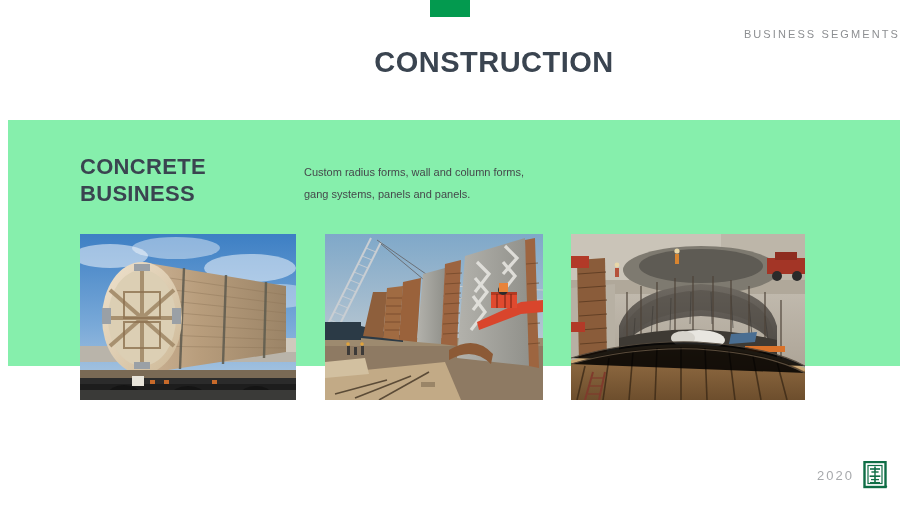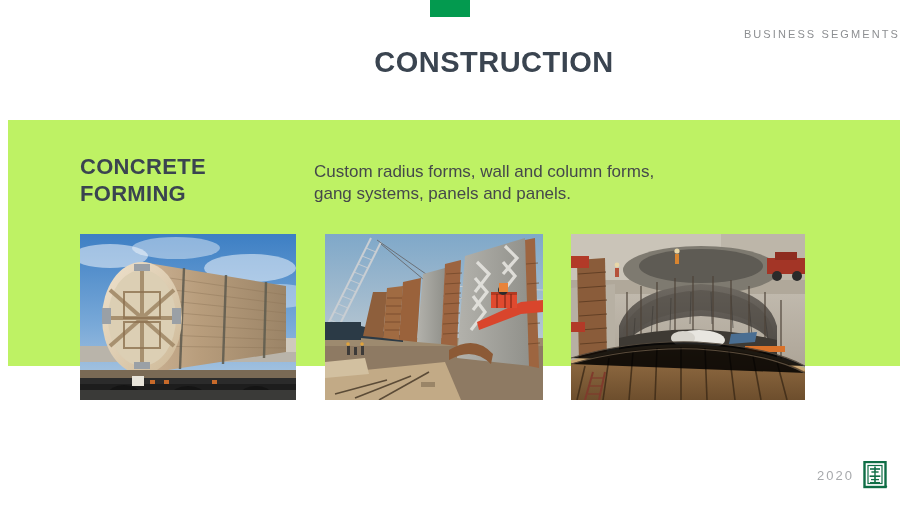--- a/index.html
+++ b/index.html
@@ -27,34 +27,34 @@
     position:absolute;left:0;top:46px;width:900px;
     text-align:center;
     font-size:29px;font-weight:700;letter-spacing:0.5px;
     color:#3a4450;
     margin-left:44px;
   }
 
   
   .panel{
     position:absolute;left:8px;top:120px;width:892px;height:246px;
-    background:#bef264;
+    background:#86efac;
   }
 
   .segment-title{
     position:absolute;left:72px;top:33px;
     font-size:22px;font-weight:700;line-height:27px;
     color:#3a4450;letter-spacing:0.3px;
     width:230px;
   }
   .segment-title .line{display:block;}
 
   .segment-desc{
-    position:absolute;left:306px;top:41px;
-    font-size:17px;line-height:22px;
+    position:absolute;left:296px;top:41px;
+    font-size:11px;line-height:22px;
     color:#45484b;font-weight:400;
     width:360px;
   }
   .segment-desc .line{display:block;}
 
   
   .photos{position:absolute;left:0;top:114px;width:892px;height:166px;}
   .photo{
     position:absolute;top:0;height:166px;overflow:hidden;
     background:#9aa3ad;
@@ -84,21 +84,21 @@
   <div class="header">
     <div class="green-tab"></div>
     <div class="eyebrow">BUSINESS SEGMENTS</div>
     <div class="main-title">CONSTRUCTION</div>
   </div>
 
   <div class="panel">
 
     <div class="segment-title">
       <span class="line">CONCRETE</span>
-      <span class="line">FORMING</span>
+      <span class="line">BUSINESS</span>
     </div>
 
     <div class="segment-desc">
       <span class="line">Custom radius forms, wall and column forms,</span>
       <span class="line">gang systems, panels and panels.</span>
     </div>
 
     <div class="photos">
 
       <div class="photo p1">

